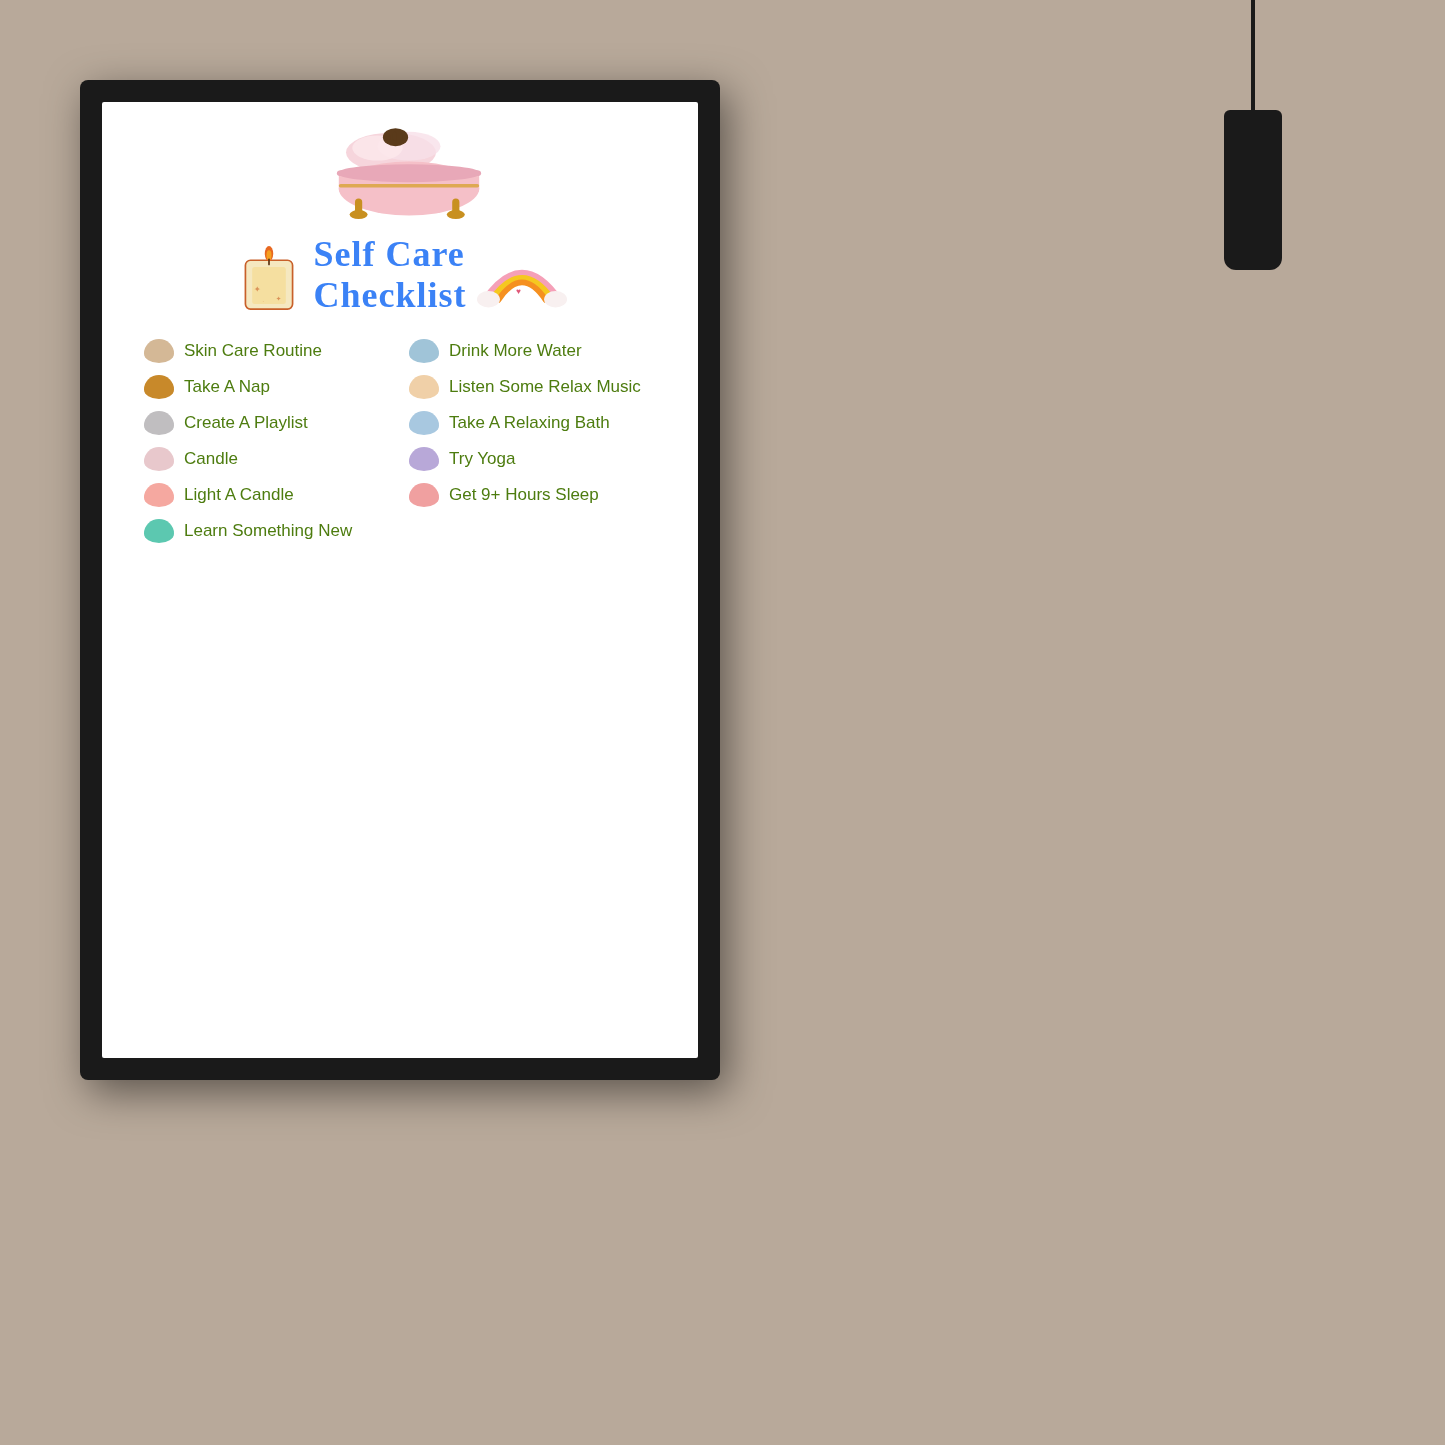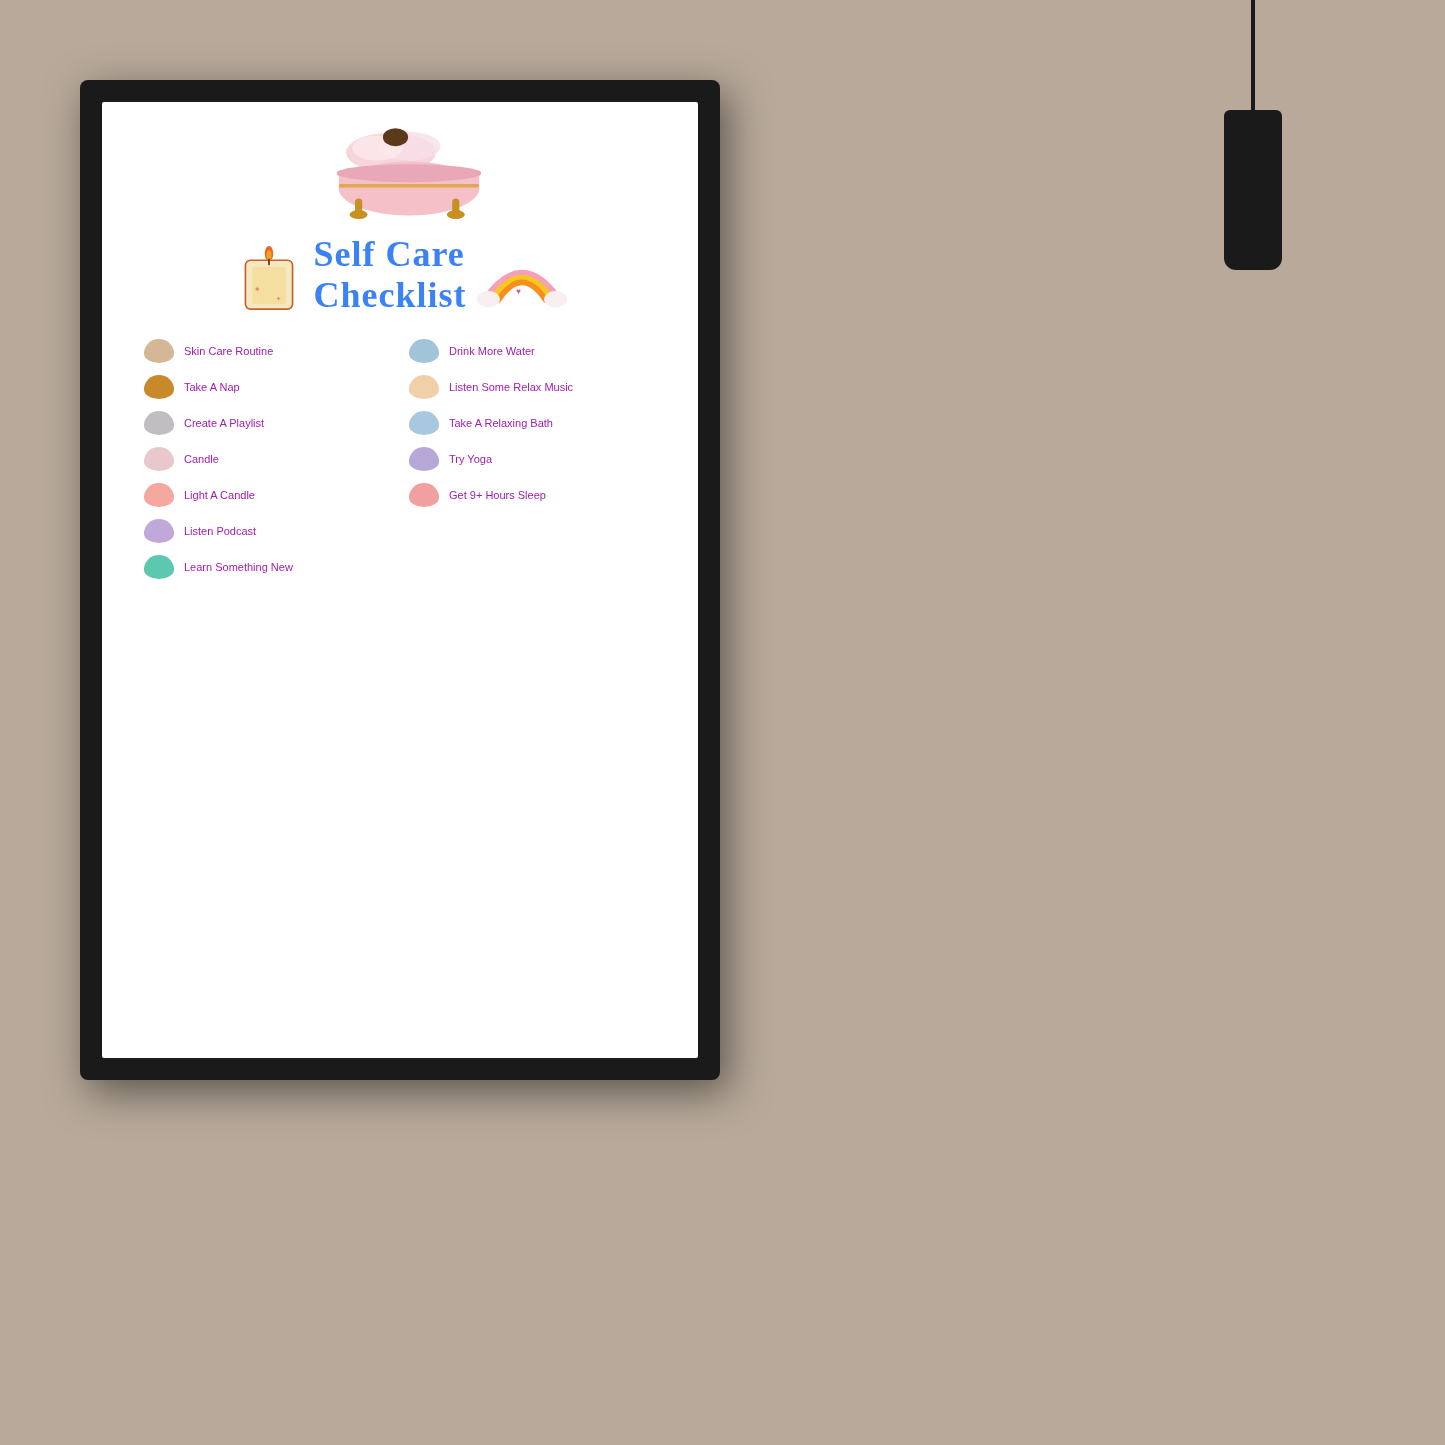--- a/index.html
+++ b/index.html
@@ -124,22 +124,22 @@
 
     .blob {
       width: 30px;
       height: 24px;
       border-radius: 50% 50% 50% 50% / 60% 60% 40% 40%;
       flex-shrink: 0;
     }
 
     .item-label {
       font-family: Arial, sans-serif;
-      font-size: 11px;
-      color: #a21caf;
+      font-size: 17px;
+      color: #4d7c0f;
       font-weight: 400;
     }
 
     
     .blob-tan { background-color: #d4b896; }
     .blob-yellow { background-color: #f5e06a; }
     .blob-gray { background-color: #c0bec0; }
     .blob-gold { background-color: #c8892a; }
     .blob-pink-light { background-color: #e8c8cc; }
     .blob-salmon { background-color: #f5a8a0; }
@@ -246,24 +246,20 @@
         </div>
         <div class="checklist-item">
           <div class="blob blob-pink-light"></div>
           <span class="item-label">Candle</span>
         </div>
         <div class="checklist-item">
           <div class="blob blob-salmon"></div>
           <span class="item-label">Light A Candle</span>
         </div>
         <div class="checklist-item">
-          <div class="blob blob-lavender"></div>
-          <span class="item-label">Listen Podcast</span>
-        </div>
-        <div class="checklist-item">
           <div class="blob blob-teal"></div>
           <span class="item-label">Learn Something New</span>
         </div>
       </div>
 
       <div>
         <div class="checklist-item">
           <div class="blob blob-blue-light"></div>
           <span class="item-label">Drink More Water</span>
         </div>

